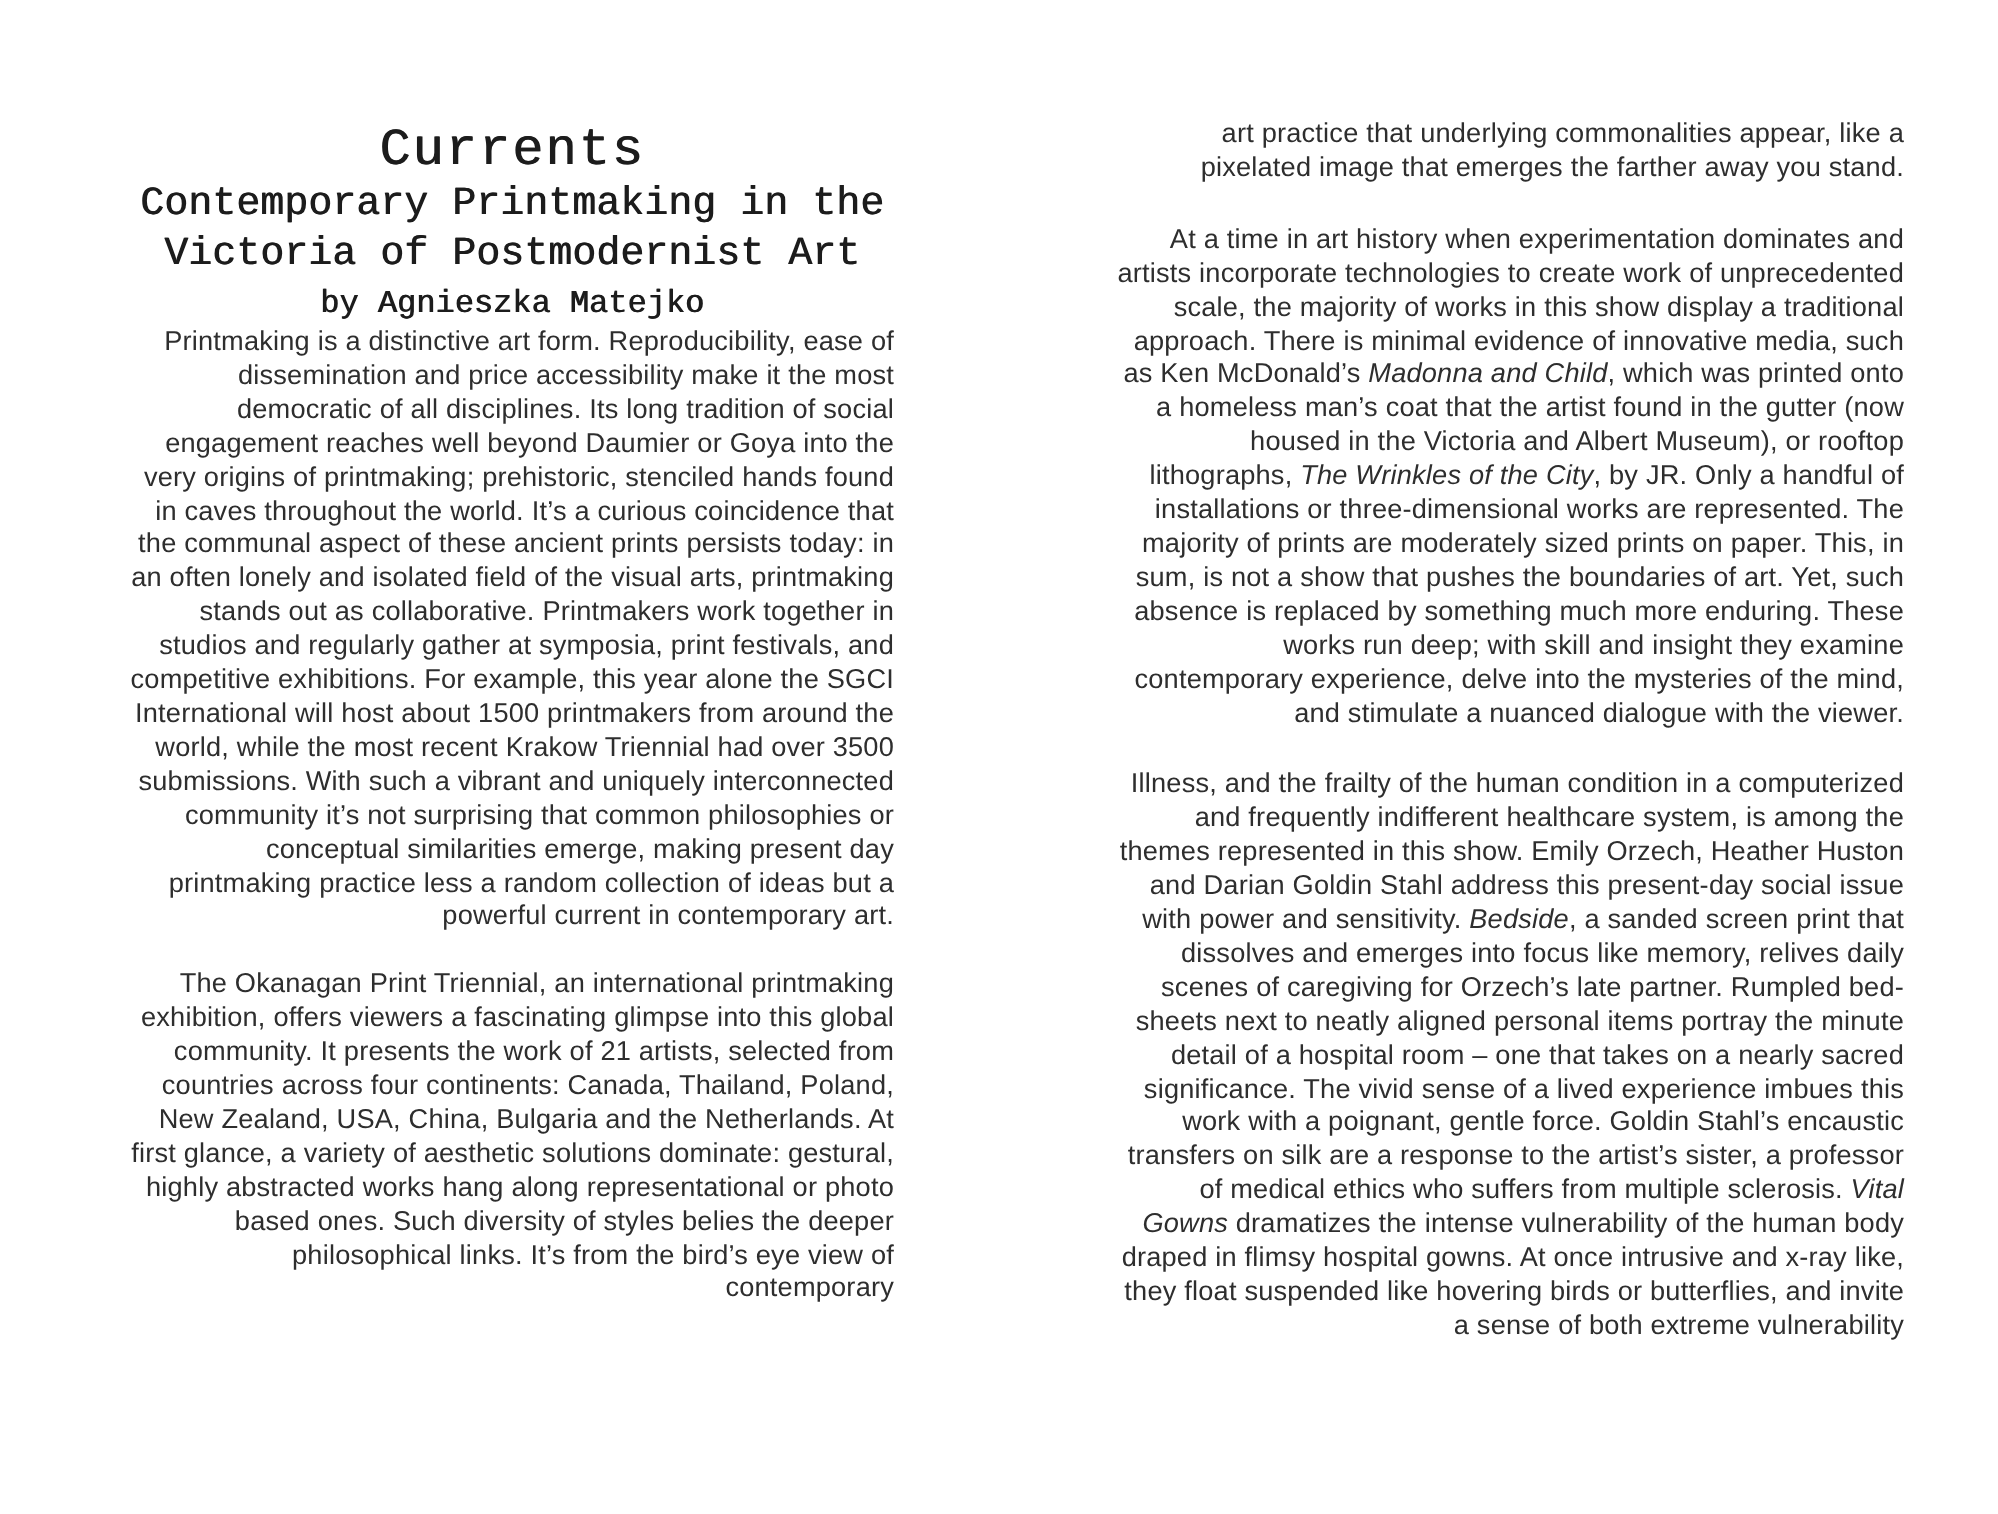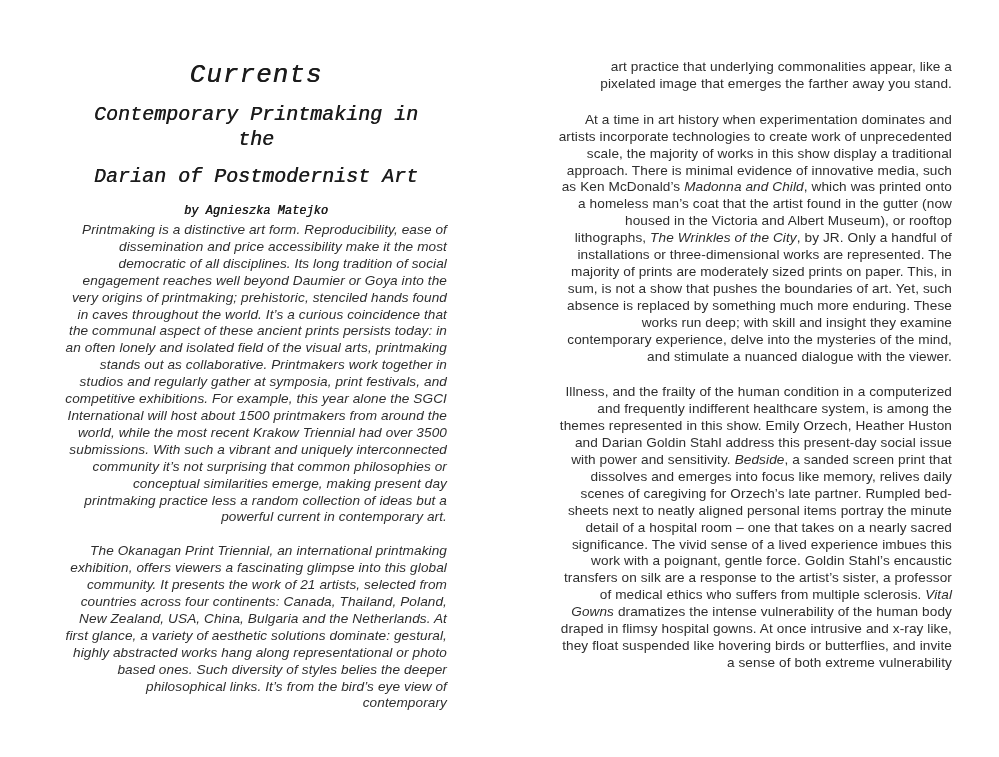--- a/index.html
+++ b/index.html
@@ -18,48 +18,47 @@
     color: #2e2e2e;
   }
   .col {
     position: absolute;
     top: 0;
   }
   .col-left {
     left: 65px;
     width: 382px;
     top: 60px;
-    font-style: italic;
   }
   .col-right {
     left: 556px;
     width: 396px;
     top: 59px;
   }
   .title-block {
     text-align: center;
     font-family: "Liberation Mono", "DejaVu Sans Mono", monospace;
     color: #1c1c1c;
     text-shadow: 0.4px 0 0 currentColor;
   }
   .article-title {
     margin: 0;
     font-size: 26px;
     line-height: 30px;
     font-weight: normal;
     letter-spacing: 1px;
   }
   .article-subtitle {
-    margin: 12px;
+    margin: 0;
     font-size: 20px;
     line-height: 25px;
   }
   .article-byline {
     margin: 2px 0 0 0;
-    font-size: 12px;
+    font-size: 16px;
     line-height: 21px;
   }
   p.body-para {
     margin: 0 0 17px 0;
     font-size: 13.6px;
     line-height: 16.9px;
     letter-spacing: 0.1px;
     text-align: right;
   }
   .col-left p.first-para {
@@ -71,21 +70,21 @@
 </head>
 <body>
 
 <div class="page">
 
   <div class="col col-left">
 
     <div class="title-block">
       <h1 class="article-title">Currents</h1>
       <div class="article-subtitle">Contemporary Printmaking in the</div>
-      <div class="article-subtitle">Darian of Postmodernist Art</div>
+      <div class="article-subtitle">Victoria of Postmodernist Art</div>
       <div class="article-byline">by Agnieszka Matejko</div>
     </div>
 
     <p class="body-para first-para"><span>Printmaking is a distinctive art form. Reproducibility, ease of dissemination and price accessibility make it the most democratic of all disciplines. Its long tradition of social engagement reaches well beyond Daumier or Goya into the very origins of printmaking; prehistoric, stenciled hands found in caves throughout the world. It’s a curious coincidence that the communal aspect of these ancient prints persists today: in an often lonely and isolated field of the visual arts, printmaking stands out as collaborative. Printmakers work together in studios and regularly gather at symposia, print festivals, and competitive exhibitions. For example, this year alone the SGCI International will host about 1500 printmakers from around the world, while the most recent Krakow Triennial had over 3500 submissions. With such a vibrant and uniquely interconnected community it’s not surprising that common philosophies or conceptual similarities emerge, making present day printmaking practice less a random collection of ideas but a powerful current in contemporary art.</span></p>
 
     <p class="body-para"><span>The Okanagan Print Triennial, an international printmaking exhibition, offers viewers a fascinating glimpse into this global community. It presents the work of 21 artists, selected from countries across four continents: Canada, Thailand, Poland, New Zealand, USA, China, Bulgaria and the Netherlands. At first glance, a variety of aesthetic solutions dominate: gestural, highly abstracted works hang along representational or photo based ones. Such diversity of styles belies the deeper philosophical links. It’s from the bird’s eye view of contemporary</span></p>
 
   </div>
 
   <div class="col col-right">

